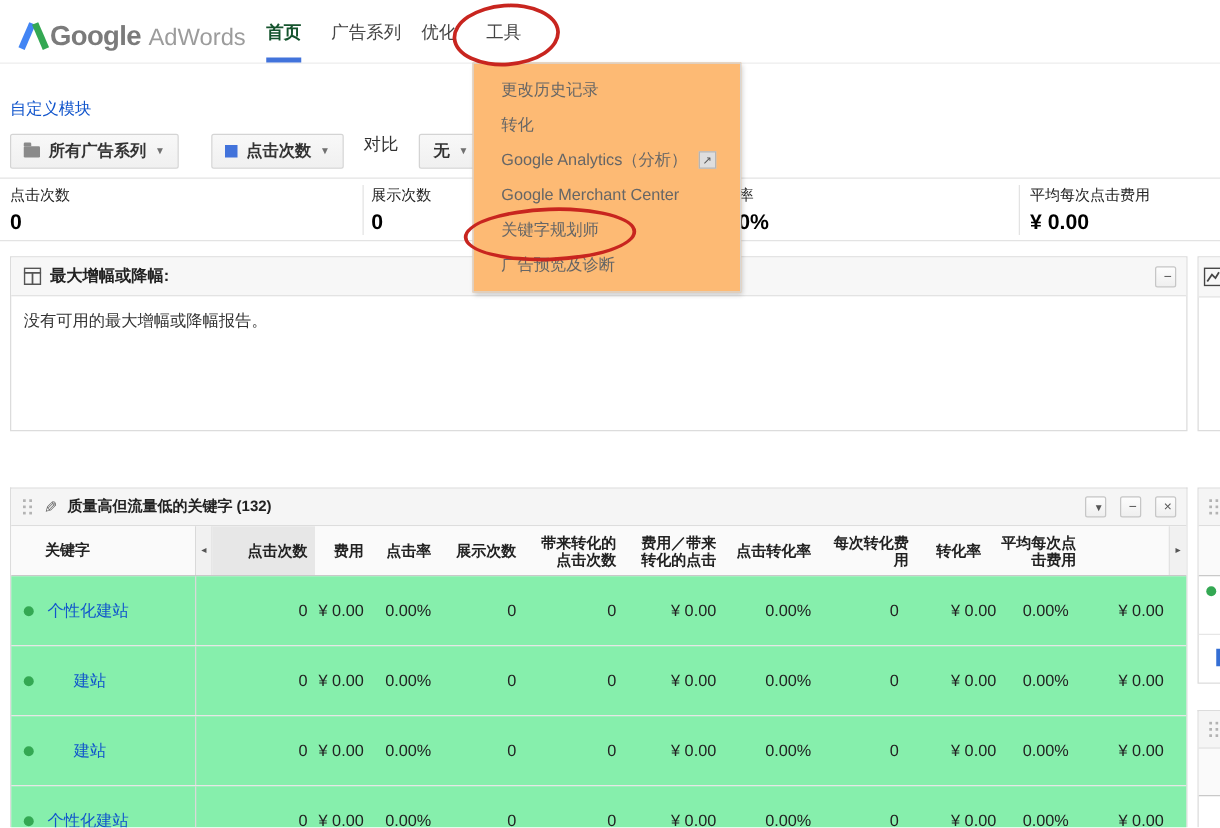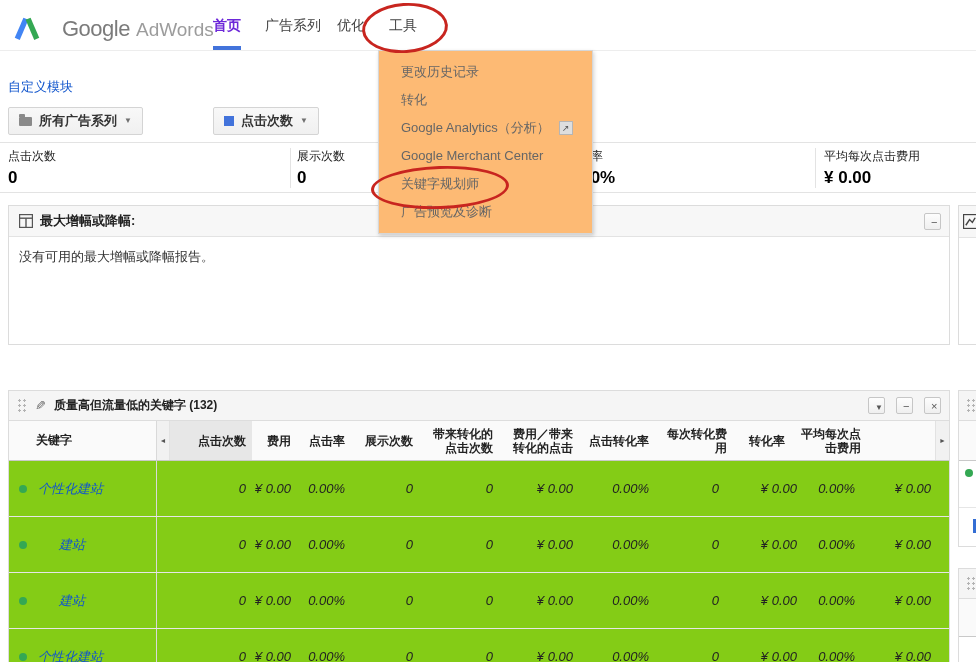--- a/index.html
+++ b/index.html
@@ -3,32 +3,32 @@
 <meta charset="utf-8">
 <style>
   html,body{margin:0;padding:0;background:#fff;}
   .screen{position:relative;width:976px;height:662px;overflow:hidden;background:#fff;
     font-family:"Liberation Sans","DejaVu Sans",sans-serif;color:#333;}
 
   
   .topbar{position:absolute;left:0;top:0;width:976px;height:50px;background:#fff;border-bottom:1px solid #ededed;}
   .logo{position:absolute;left:14px;top:10px;display:flex;align-items:baseline;}
   .logo svg{position:relative;top:5px;}
-  .logo .g-word{font-size:22px;color:#7b7b7b;letter-spacing:-0.5px;margin-left:22px;font-weight:normal;}
+  .logo .g-word{font-size:22px;color:#7b7b7b;letter-spacing:-0.5px;margin-left:0;font-weight:bold;}
   .logo .aw-word{font-size:19px;color:#9c9c9c;margin-left:6px;}
   .nav-item{position:absolute;top:17px;font-size:14px;color:#444;cursor:pointer;white-space:nowrap;}
-  .nav-item:nth-child(1){left:213px;color:#6d28d9;font-weight:bold;}
+  .nav-item:nth-child(1){left:213px;color:#14532d;font-weight:bold;}
   .nav-item:nth-child(2){left:265px;}
   .nav-item:nth-child(3){left:337px;}
   .nav-item:nth-child(4){left:389px;}
   .nav-item.active::after{content:"";position:absolute;left:0;top:29px;width:100%;height:4px;background:#4273db;}
 
   
   .customize{position:absolute;left:8px;top:78px;font-size:13px;color:#1155cc;text-decoration:none;}
-  .filter-row{position:absolute;left:8px;top:107px;display:flex;gap:44px;}
+  .filter-row{position:absolute;left:8px;top:107px;display:flex;}
   .btn{display:inline-flex;align-items:center;gap:7px;height:28px;padding:0 10px;
     background:linear-gradient(#f8f8f8,#f0f0f0);border:1px solid #d4d4d4;border-radius:2px;
     font-size:13px;font-weight:bold;color:#333;white-space:nowrap;cursor:pointer;}
   .icon-folder{position:relative;width:13px;height:9px;background:#8a8a8a;border-radius:1px;}
   .icon-folder::before{content:"";position:absolute;top:-3px;left:0;width:6px;height:3px;background:#8a8a8a;border-radius:1px 1px 0 0;}
   .chip{width:10px;height:10px;background:#4273db;}
   .caret{font-size:8px;color:#707070;line-height:1;}
   .compare-label{font-size:14px;color:#333;margin:0 16px 0 16px;}
   .btn.none-btn{width:52px;justify-content:center;font-weight:bold;}
   .filter-row .btn:nth-child(1){margin-right:26px;}
@@ -69,21 +69,21 @@
   .th{box-sizing:border-box;display:flex;align-items:center;justify-content:flex-end;text-align:right;
     padding:0 6px;font-size:12px;font-weight:bold;color:#222;line-height:14px;}
   .th.sorted{background:#e7e7e7;}
   .th-keyword{box-sizing:border-box;width:148px;display:flex;align-items:center;padding-left:27px;
     border-right:1px solid #d9d9d9;font-size:12px;font-weight:bold;color:#222;}
   .col-scroll{box-sizing:border-box;display:flex;align-items:center;justify-content:center;
     background:#f1f1f1;font-size:7px;color:#555;cursor:pointer;}
   .col-scroll.left{width:13px;border-right:1px solid #e2e2e2;}
   .col-scroll.right{width:14px;border-left:1px solid #e2e2e2;margin-left:auto;}
 
-  .kw-row{display:flex;height:56px;border-bottom:1px solid #e6e6e6;box-sizing:border-box;background:#84cc16;font-style:italic;}
+  .kw-row{display:flex;height:56px;border-bottom:1px solid #e6e6e6;box-sizing:border-box;background:#86efac;}
   .td-keyword{box-sizing:border-box;width:148px;display:flex;align-items:center;gap:11px;padding-left:10px;border-right:1px solid #d9d9d9;}
   .status-dot{width:8px;height:8px;border-radius:50%;background:#34a853;flex:0 0 auto;}
   .kw-link{font-size:13px;color:#1155cc;text-decoration:none;cursor:pointer;white-space:nowrap;}
   .kw-row.indented .kw-link{margin-left:21px;}
   .td{box-sizing:border-box;display:flex;align-items:center;justify-content:flex-end;padding:0 6px;font-size:13px;color:#222;white-space:nowrap;}
 
   
   .rp{position:absolute;left:958px;width:30px;background:#fff;border:1px solid #dcdcdc;box-sizing:border-box;}
   .rp-a{top:205px;height:140px;}
   .rp-a .rp-head{height:31px;border-bottom:1px solid #e3e3e3;background:#f7f7f7;display:flex;align-items:center;padding-left:4px;}

